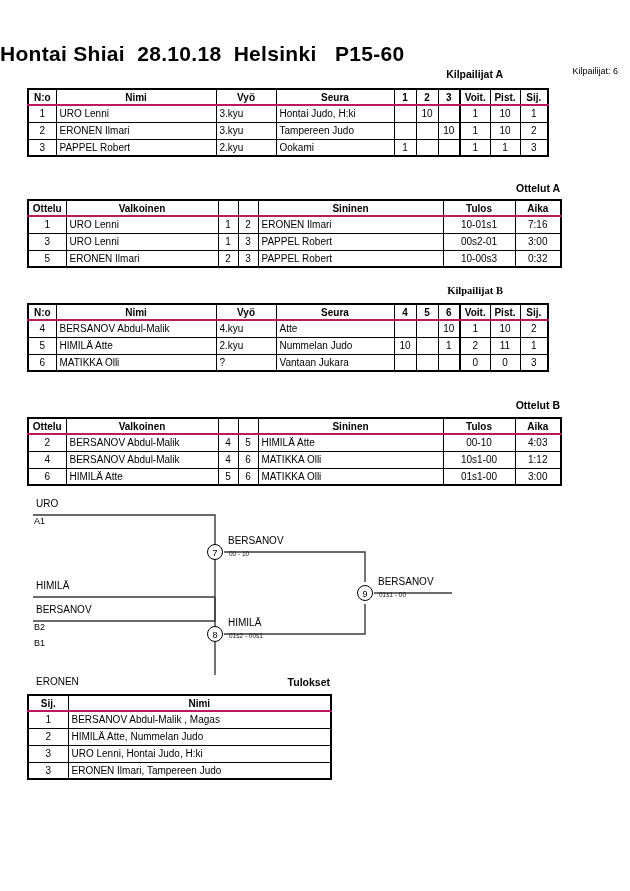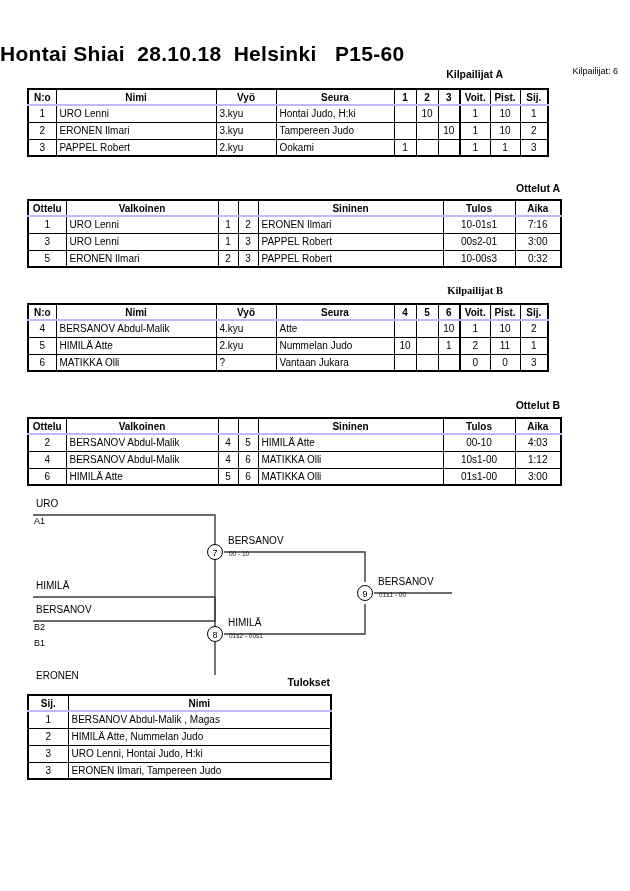--- a/index.html
+++ b/index.html
@@ -56,21 +56,21 @@
     height: 17px;
     padding: 0 3px;
     overflow: hidden;
     white-space: nowrap;
   }
   table.grid th {
     font-weight: bold;
     text-align: center;
     height: 16px;
   }
-  table.grid tr.hdr th { border-bottom: 2px solid #c4b5fd; }
+  table.grid tr.hdr th { border-bottom: 2px solid #be185d; }
   .c { text-align: center; }
   .l { text-align: left; }
   .thick-l { border-left: 2px solid #000 !important; }
 
   
   .bracket {
     position: absolute;
     left: 0; top: 490px;
     width: 574px; height: 185px;
   }
@@ -373,21 +373,21 @@
 
   <div class="bk-name" style="left:36px; top:8px;">URO</div>
   <div class="bk-seed" style="left:34px; top:26px;">A1</div>
 
   <div class="bk-name" style="left:36px; top:114px;">BERSANOV</div>
   <div class="bk-seed" style="left:34px; top:132px;">B2</div>
 
   <div class="bk-name" style="left:36px; top:90px;">HIMILÄ</div>
   <div class="bk-seed" style="left:34px; top:108px;margin-top:40px;">B1</div>
 
-  <div class="bk-name" style="left:36px; top:180px;">ERONEN</div>
+  <div class="bk-name" style="left:36px; top:186px;">ERONEN</div>
   <div class="bk-seed" style="left:34px; top:214px;">A2</div>
 
   <div class="bk-num" style="left:207px; top:54px;">7</div>
   <div class="bk-name" style="left:228px; top:45px;">BERSANOV</div>
   <div class="bk-score" style="left:229px; top:60px;">00 - 10</div>
 
   <div class="bk-num" style="left:207px; top:136px;">8</div>
   <div class="bk-name" style="left:228px; top:127px;">HIMILÄ</div>
   <div class="bk-score" style="left:229px; top:142px;">01s2 - 00s1</div>
 

